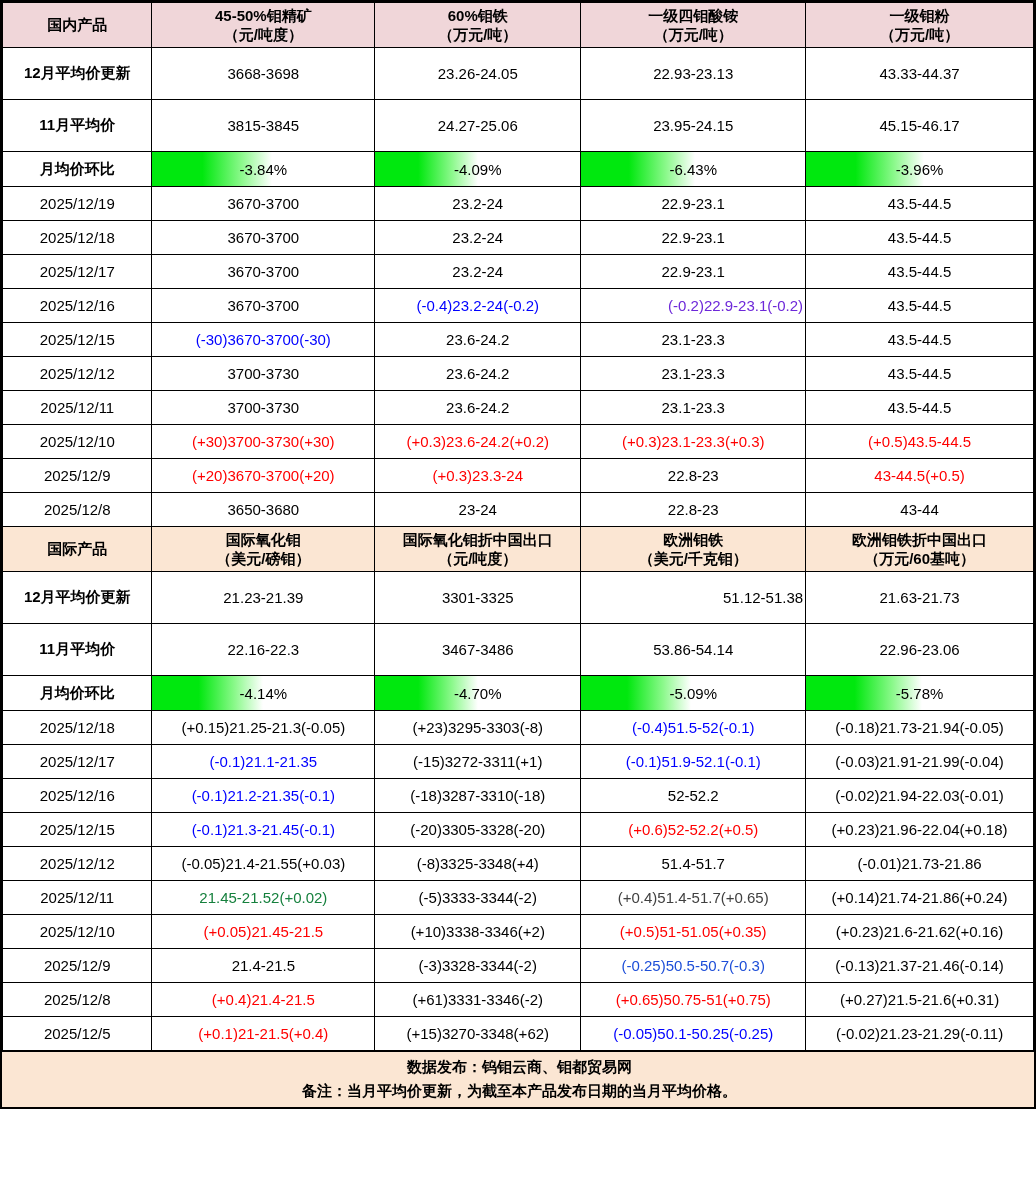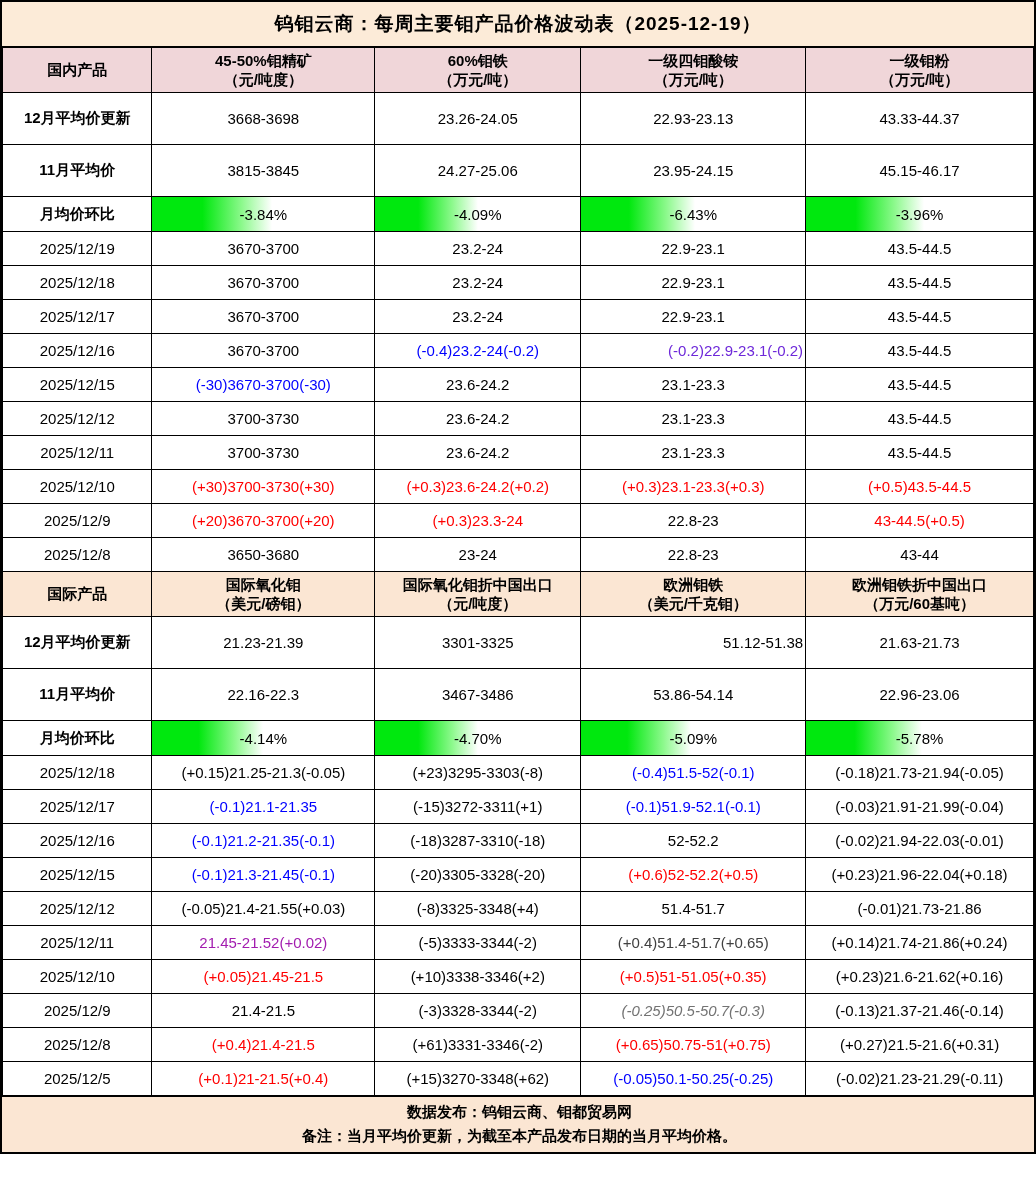--- a/index.html
+++ b/index.html
@@ -58,21 +58,20 @@
   .footer-line{
     height:24px;display:flex;align-items:center;justify-content:center;
     font-weight:700;font-size:15px;
   }
   .hdr-name,.hdr-unit{display:block;}
 </style>
 </head>
 <body>
 
 <div class="sheet">
-  <div class="title">钨钼云商：每周主要钼产品价格波动表（2025-12-19）</div>
   <table>
     <colgroup>
       <col style="width:14.5%">
         <col style="width:21.6%">
         <col style="width:20%">
         <col style="width:21.8%">
         <col style="width:22.1%">
     </colgroup>
     <tbody>
         <tr class="section-header sec0">
@@ -255,37 +254,37 @@
         </tr>
         <tr class="row-date">
           <td>2025/12/12</td>
           <td style="color: rgb(0, 0, 0);">(-0.05)21.4-21.55(+0.03)</td>
           <td style="color: rgb(0, 0, 0);">(-8)3325-3348(+4)</td>
           <td style="color: rgb(0, 0, 0);">51.4-51.7</td>
           <td style="color: rgb(0, 0, 0);">(-0.01)21.73-21.86</td>
         </tr>
         <tr class="row-date">
           <td>2025/12/11</td>
-          <td style="color: #a21caf;">21.45-21.52(+0.02)</td>
+          <td style="color: #15803d;">21.45-21.52(+0.02)</td>
           <td style="color: rgb(0, 0, 0);">(-5)3333-3344(-2)</td>
           <td style="color: #404040;">(+0.4)51.4-51.7(+0.65)</td>
           <td style="color: rgb(0, 0, 0);">(+0.14)21.74-21.86(+0.24)</td>
         </tr>
         <tr class="row-date">
           <td>2025/12/10</td>
           <td style="color: rgb(255, 0, 0);">(+0.05)21.45-21.5</td>
           <td style="color: rgb(0, 0, 0);">(+10)3338-3346(+2)</td>
           <td style="color: rgb(255, 0, 0);">(+0.5)51-51.05(+0.35)</td>
           <td style="color: rgb(0, 0, 0);">(+0.23)21.6-21.62(+0.16)</td>
         </tr>
         <tr class="row-date">
           <td>2025/12/9</td>
           <td style="color: rgb(0, 0, 0);">21.4-21.5</td>
           <td style="color: rgb(0, 0, 0);">(-3)3328-3344(-2)</td>
-          <td style="color: #737373; font-style: italic;">(-0.25)50.5-50.7(-0.3)</td>
+          <td style="color: #1d4ed8;">(-0.25)50.5-50.7(-0.3)</td>
           <td style="color: rgb(0, 0, 0);">(-0.13)21.37-21.46(-0.14)</td>
         </tr>
         <tr class="row-date">
           <td>2025/12/8</td>
           <td style="color: rgb(255, 0, 0);">(+0.4)21.4-21.5</td>
           <td style="color: rgb(0, 0, 0);">(+61)3331-3346(-2)</td>
           <td style="color: rgb(255, 0, 0);">(+0.65)50.75-51(+0.75)</td>
           <td style="color: rgb(0, 0, 0);">(+0.27)21.5-21.6(+0.31)</td>
         </tr>
         <tr class="row-date">

